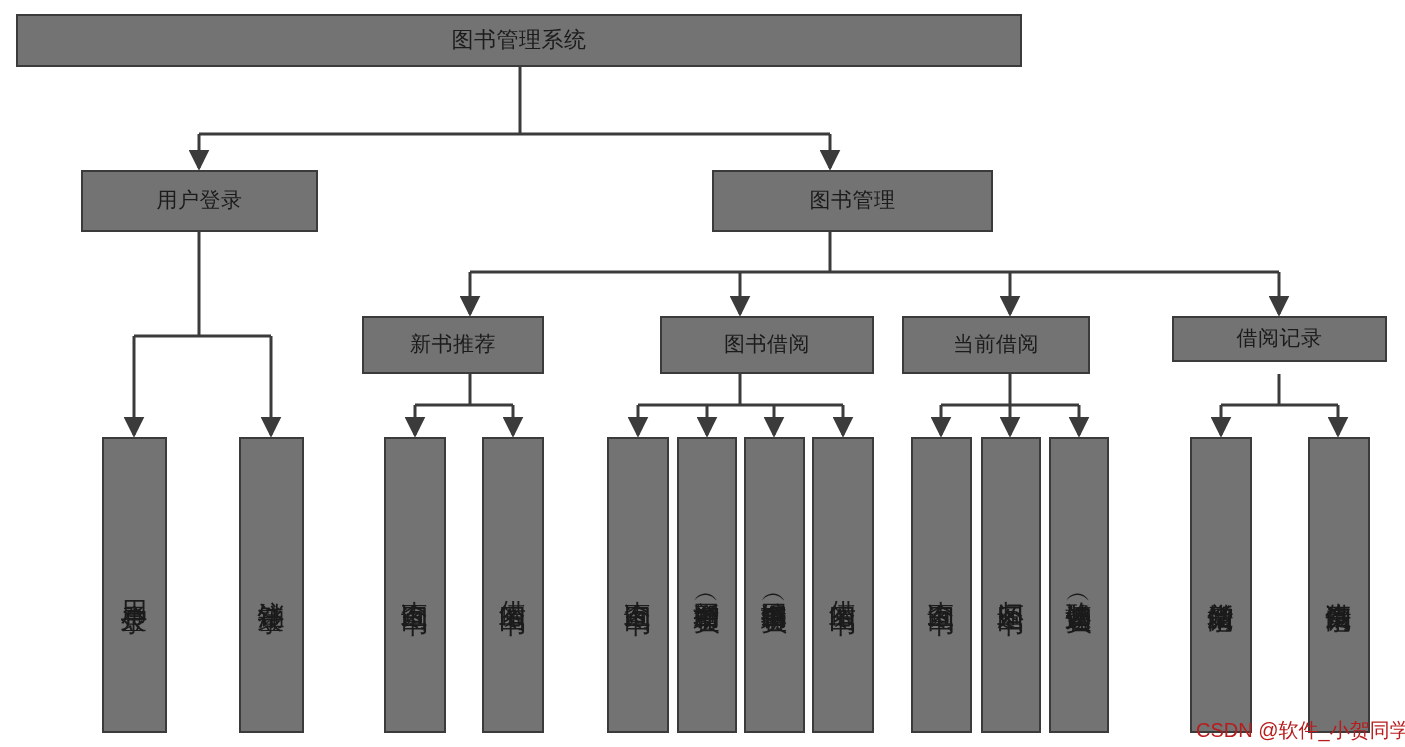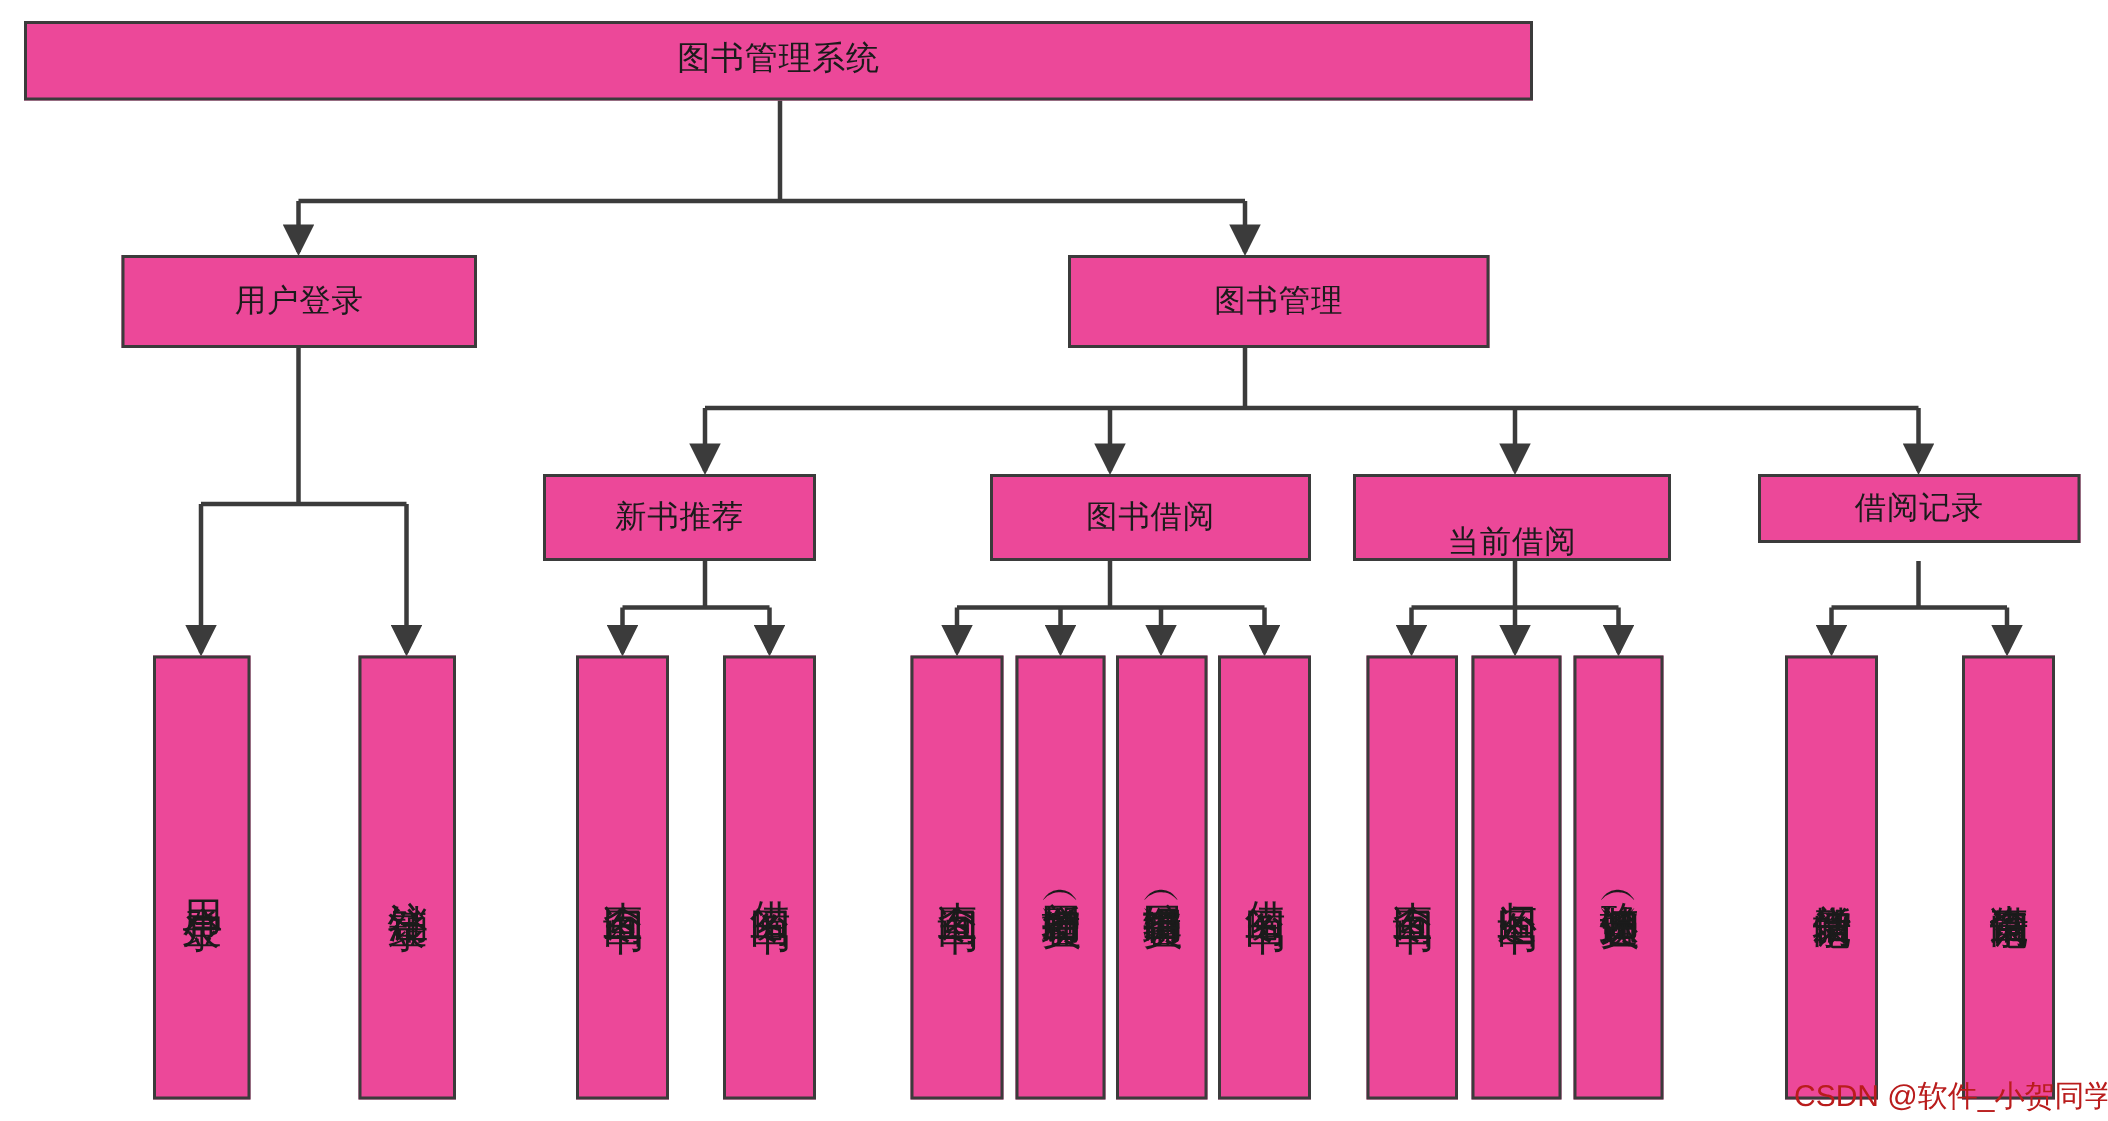--- a/index.html
+++ b/index.html
@@ -22,21 +22,21 @@
     position: absolute;
     left: 0;
     top: 0;
     width: 1405px;
     height: 747px;
     pointer-events: none;
   }
   .node {
     position: absolute;
     box-sizing: border-box;
-    background: #ec4899;
+    background: #737373;
     border: 2px solid #3b3b3b;
     display: flex;
     align-items: center;
     justify-content: center;
     color: #1b1b1b;
     z-index: 2;
   }
   .node .label {
     display: block;
     text-align: center;
@@ -145,21 +145,21 @@
   <div class="node horiz" style="left:712px; top:170px; width:281px; height:62px;">
     <span class="label">图书管理</span>
   </div>
 
   <div class="node horiz" style="left:362px; top:316px; width:182px; height:58px;">
     <span class="label">新书推荐</span>
   </div>
   <div class="node horiz" style="left:633px; top:316px; width:214px; height:58px;margin-left:27px;">
     <span class="label">图书借阅</span>
   </div>
-  <div class="node horiz" style="left:902px; top:316px; width:212px; height:58px;align-items:flex-end;">
+  <div class="node horiz" style="left:902px; top:316px; width:188px; height:58px;">
     <span class="label">当前借阅</span>
   </div>
   <div class="node horiz" style="left:1172px; top:316px; width:215px; height:46px;">
     <span class="label">借阅记录</span>
   </div>
 
   <div class="node vert" style="left:102px; top:437px; width:65px; height:296px;">
     <span class="label">用户登录</span>
   </div>
   <div class="node vert" style="left:239px; top:437px; width:65px; height:296px;">

